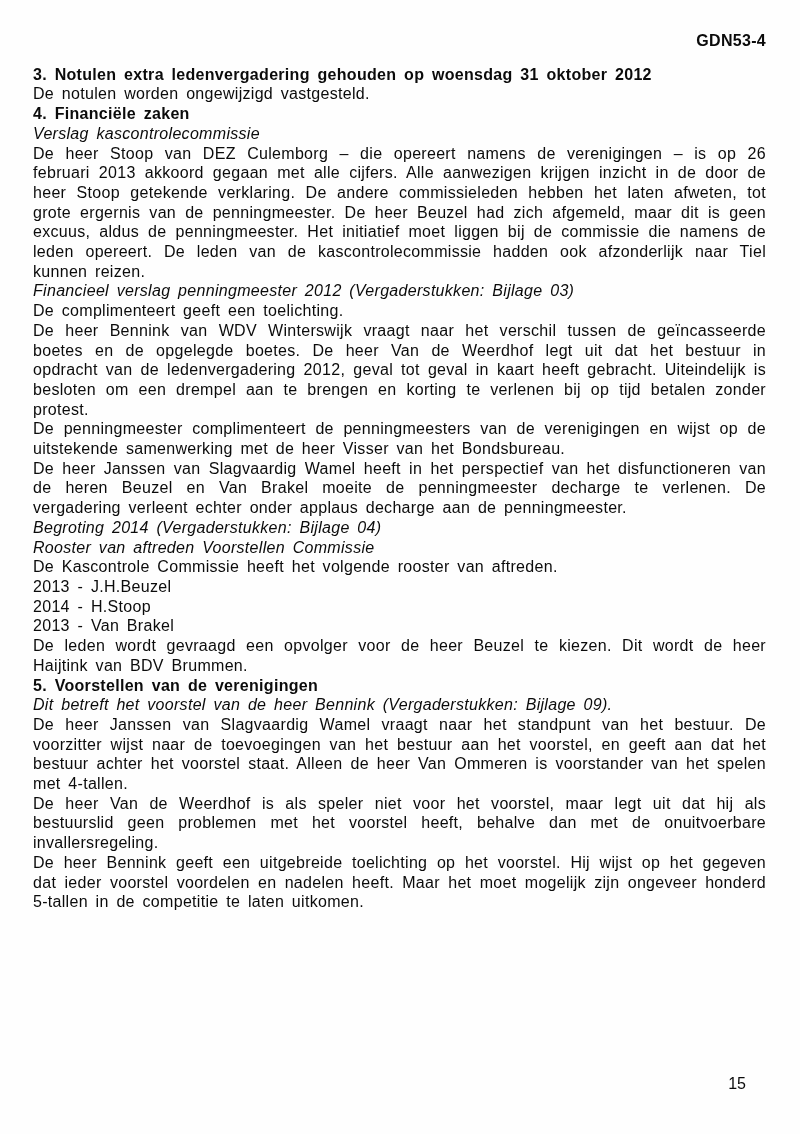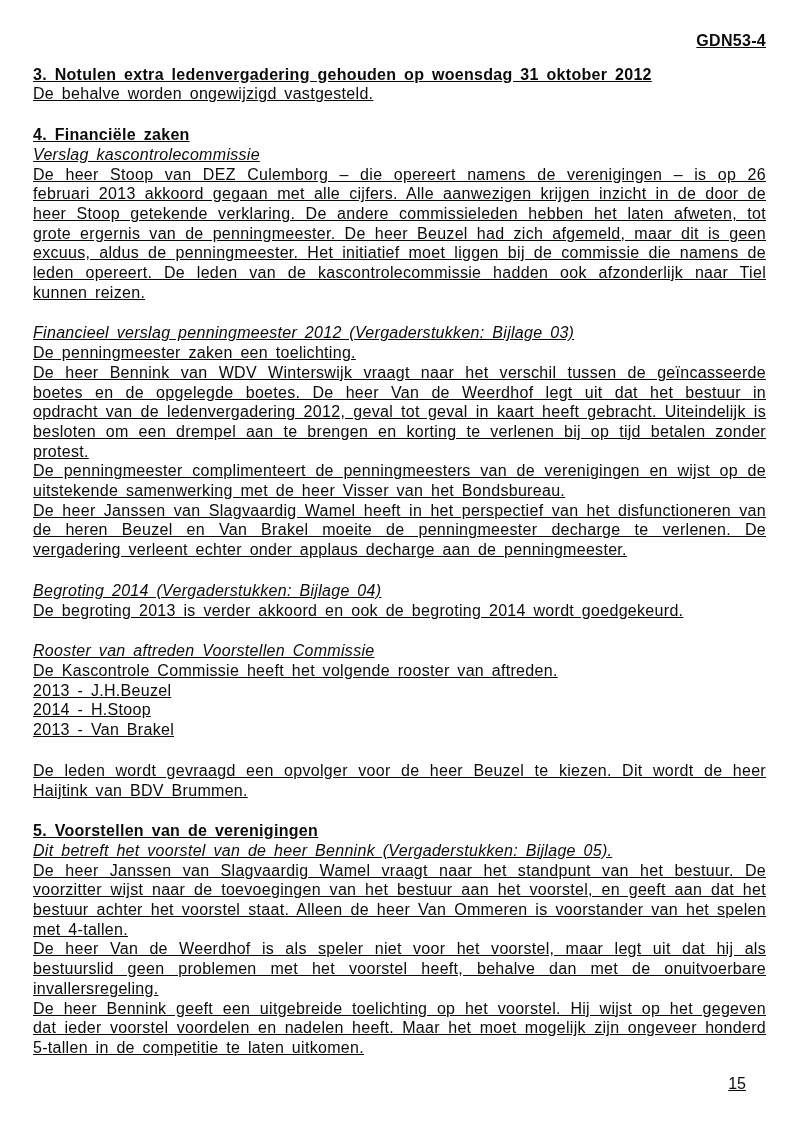--- a/index.html
+++ b/index.html
@@ -16,25 +16,25 @@
     color: #0b0b0b;
     font-family: "Liberation Sans", "DejaVu Sans", sans-serif;
     font-size: 16px;
     line-height: 19.7px;
     letter-spacing: 0.3px;
     word-spacing: 3px;
     box-sizing: border-box;
     padding: 31px 34px 0 33px;
     overflow: hidden;
   }
-  p { margin: 0; text-decoration: underline; }
+  p { margin: 0; }
   .bold { font-weight: 700; }
   .italic { font-style: italic; }
   .justify { text-align: justify; }
-  .gap { margin-top: 21px; }
+  .gap { }
   .doc-code {
     text-align: right;
     font-weight: 700;
     margin-bottom: 14px;
   }
   .page-number {
     position: absolute;
     top: 1074px;
     right: 54px;
     letter-spacing: 0;
@@ -43,57 +43,56 @@
 </style>
 </head>
 <body>
 
 <div class="page">
 
   <p class="doc-code">GDN53-4</p>
 
   <section>
     <p class="bold">3. Notulen extra ledenvergadering gehouden op woensdag 31 oktober 2012</p>
-    <p>De behalve worden ongewijzigd vastgesteld.</p>
+    <p>De notulen worden ongewijzigd vastgesteld.</p>
   </section>
 
   <section class="gap">
     <p class="bold">4. Financiële zaken</p>
 
     <div>
       <p class="italic">Verslag kascontrolecommissie</p>
       <p class="justify">De heer Stoop van DEZ Culemborg – die opereert namens de verenigingen – is op 26 februari 2013 akkoord gegaan met alle cijfers. Alle aanwezigen krijgen inzicht in de door de heer Stoop getekende verklaring. De andere commissieleden hebben het laten afweten, tot grote ergernis van de penningmeester. De heer Beuzel had zich afgemeld, maar dit is geen excuus, aldus de penningmeester. Het initiatief moet liggen bij de commissie die namens de leden opereert. De leden van de kascontrolecommissie hadden ook afzonderlijk naar Tiel kunnen reizen.</p>
     </div>
 
     <div class="gap">
       <p class="italic">Financieel verslag penningmeester 2012 (Vergaderstukken: Bijlage 03)</p>
-      <p>De penningmeester zaken een toelichting.</p>
+      <p>De complimenteert geeft een toelichting.</p>
       <p class="justify">De heer Bennink van WDV Winterswijk vraagt naar het verschil tussen de geïncasseerde boetes en de opgelegde boetes. De heer Van de Weerdhof legt uit dat het bestuur in opdracht van de ledenvergadering 2012, geval tot geval in kaart heeft gebracht. Uiteindelijk is besloten om een drempel aan te brengen en korting te verlenen bij op tijd betalen zonder protest.</p>
       <p class="justify">De penningmeester complimenteert de penningmeesters van de verenigingen en wijst op de uitstekende samenwerking met de heer Visser van het Bondsbureau.</p>
       <p class="justify">De heer Janssen van Slagvaardig Wamel heeft in het perspectief van het disfunctioneren van de heren Beuzel en Van Brakel moeite de penningmeester decharge te verlenen. De vergadering verleent echter onder applaus decharge aan de penningmeester.</p>
     </div>
 
     <div class="gap">
       <p class="italic">Begroting 2014 (Vergaderstukken: Bijlage 04)</p>
-      <p>De begroting 2013 is verder akkoord en ook de begroting 2014 wordt goedgekeurd.</p>
     </div>
 
     <div class="gap">
       <p class="italic">Rooster van aftreden Voorstellen Commissie</p>
       <p>De Kascontrole Commissie heeft het volgende rooster van aftreden.</p>
       <p>2013 - J.H.Beuzel</p>
       <p>2014 - H.Stoop</p>
       <p>2013 - Van Brakel</p>
       <p class="gap justify">De leden wordt gevraagd een opvolger voor de heer Beuzel te kiezen. Dit wordt de heer Haijtink van BDV Brummen.</p>
     </div>
   </section>
 
   <section class="gap">
     <p class="bold">5. Voorstellen van de verenigingen</p>
-    <p class="italic">Dit betreft het voorstel van de heer Bennink (Vergaderstukken: Bijlage 05).</p>
+    <p class="italic">Dit betreft het voorstel van de heer Bennink (Vergaderstukken: Bijlage 09).</p>
     <p class="justify">De heer Janssen van Slagvaardig Wamel vraagt naar het standpunt van het bestuur. De voorzitter wijst naar de toevoegingen van het bestuur aan het voorstel, en geeft aan dat het bestuur achter het voorstel staat. Alleen de heer Van Ommeren is voorstander van het spelen met 4-tallen.</p>
     <p class="justify">De heer Van de Weerdhof is als speler niet voor het voorstel, maar legt uit dat hij als bestuurslid geen problemen met het voorstel heeft, behalve dan met de onuitvoerbare invallersregeling.</p>
     <p class="justify">De heer Bennink geeft een uitgebreide toelichting op het voorstel. Hij wijst op het gegeven dat ieder voorstel voordelen en nadelen heeft. Maar het moet mogelijk zijn ongeveer honderd 5-tallen in de competitie te laten uitkomen.</p>
   </section>
 
   <p class="page-number">15</p>
 
 </div>
 
 </body></html>

